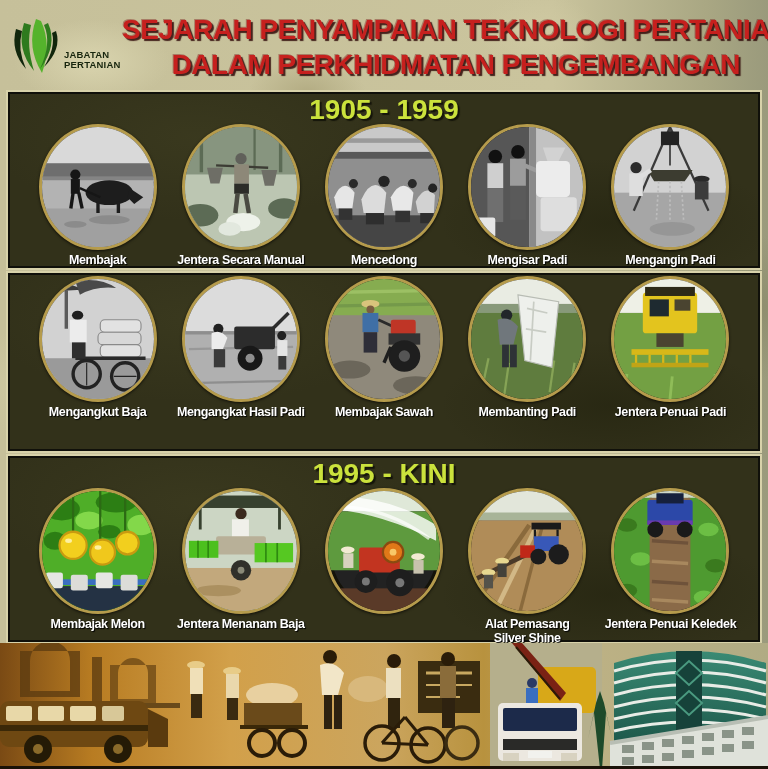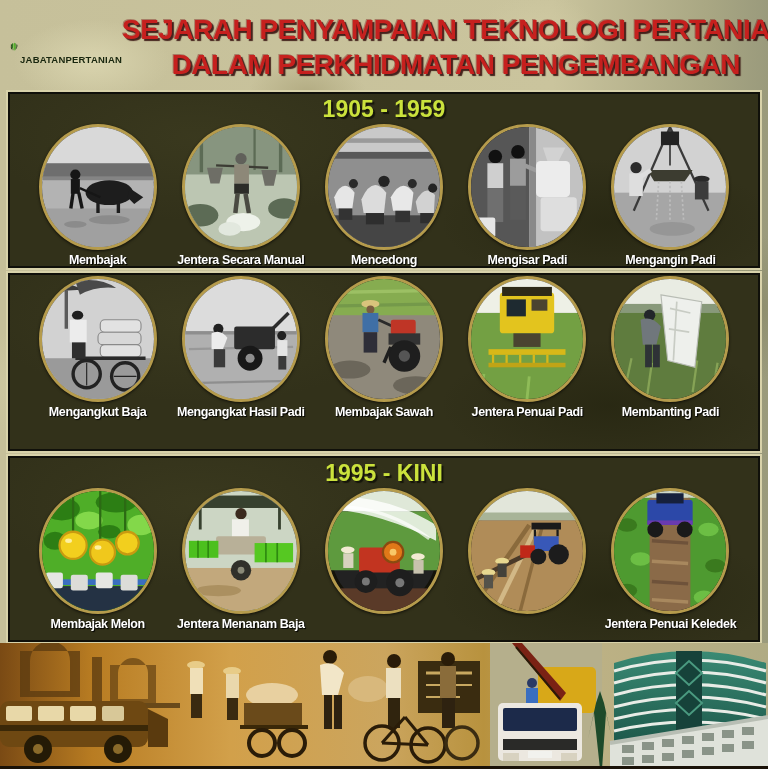--- a/index.html
+++ b/index.html
@@ -8,33 +8,33 @@
     background:
       radial-gradient(ellipse 130px 70px at 12% 8%, #d9d4ae 0%, transparent 60%),
       radial-gradient(ellipse 100px 60px at 70% 4%, #cfc9a2 0%, transparent 60%),
       radial-gradient(ellipse 90px 50px at 40% 12%, #b3ac83 0%, transparent 65%),
       radial-gradient(ellipse 120px 90px at 3% 50%, #cdc7a0 0%, transparent 60%),
       radial-gradient(ellipse 80px 120px at 99% 40%, #8e8e6e 0%, transparent 60%),
       radial-gradient(ellipse 90px 60px at 55% 97%, #b8b28a 0%, transparent 60%),
       linear-gradient(90deg,#c6c09a 0%,#cac49d 72%,#a9a783 92%,#9a9a7c 100%);}
   .header{position:absolute;top:4px;left:10px;right:10px;height:86px;display:flex;align-items:center;}
   .logo{width:112px;display:flex;align-items:center;gap:2px;flex-shrink:0;}
-  .logo-text{display:flex;flex-direction:row;margin-top:26px;}
+  .logo-text{display:flex;flex-direction:column;margin-top:26px;}
   .logo-text span{font-size:9.5px;font-weight:bold;color:#18260e;letter-spacing:.2px;line-height:10px;}
   .titles{flex:1;text-align:center;padding-right:8px;}
   .title-line{font-weight:bold;font-size:28px;line-height:35px;color:#c6201e;letter-spacing:-.5px;
     text-shadow:2px 2px 1px rgba(45,6,6,.85), -1px -1px 0 rgba(120,20,20,.4);white-space:nowrap;}
   .sections{position:absolute;top:92px;left:8px;right:8px;display:flex;flex-direction:column;gap:5px;}
   .panel{border:2px solid #10100a;box-shadow:0 0 0 2px #d8d2aa;
     background:
       radial-gradient(ellipse 300px 120px at 25% 25%, #41402283 0%, transparent 70%),
       radial-gradient(ellipse 260px 100px at 80% 75%, #21210d88 0%, transparent 65%),
       #32311a;}
   .panel1{height:172px;} .panel2{height:174px;} .panel3{height:182px;}
-  .period{text-align:center;font-weight:bold;font-size:23px;line-height:27px;color:#cbe23c;
+  .period{text-align:center;font-weight:bold;font-size:28px;line-height:27px;color:#cbe23c;
     letter-spacing:0;margin-top:2px;text-shadow:2px 2px 1px #15150a;}
   .row{display:flex;justify-content:space-between;padding:0 16px;margin-top:1px;}
   .cell{width:146px;text-align:center;}
   .oval{width:112px;height:120px;margin:0 auto;border-radius:50%;overflow:hidden;
     border:3px solid #b59b4c;box-shadow:inset 0 0 0 3px #14130a,0 1px 3px rgba(0,0,0,.7);background:#222;}
   .oval svg{width:100%;height:100%;display:block;}
   .caption{display:inline-block;max-width:146px;font-weight:bold;font-size:12.5px;line-height:13.5px;
     letter-spacing:-.4px;color:#ffffff;text-shadow:1px 1px 1px #000;margin-top:4px;}
   .panel3 .cell:nth-child(4) .caption{max-width:108px;}
   .collage{position:absolute;left:0;bottom:0;width:768px;height:126px;}
@@ -265,63 +265,63 @@
                 <circle cx="68" cy="68" r="5" fill="#555"></circle>
               <line x1="56" y1="60" x2="50" y2="74" stroke="#1e1e1e" stroke-width="3"></line>
             </svg>
           </div>
           <div class="caption">Membajak Sawah</div>
         </div>
 
         <div class="cell">
           <div class="oval">
             <svg viewBox="0 0 100 106" preserveAspectRatio="xMidYMid slice">
+              <rect width="100" height="24" fill="#e9ece3"></rect>
+                <rect y="22" width="100" height="9" fill="#88997a"></rect>
+              <rect y="30" width="100" height="76" fill="#5f7c3e"></rect>
+              <line x1="10" y1="98" x2="16" y2="70" stroke="#86a356" stroke-width="2"></line>
+              <line x1="30" y1="102" x2="34" y2="74" stroke="#86a356" stroke-width="2"></line>
+              <line x1="70" y1="100" x2="74" y2="72" stroke="#86a356" stroke-width="2"></line>
+              <line x1="88" y1="98" x2="92" y2="74" stroke="#86a356" stroke-width="2"></line>
+              <path d="M42,14 L78,20 L72,78 L48,72 Z" fill="#eef0ec" stroke="#b8bcb4"></path>
+              <line x1="50" y1="26" x2="68" y2="30" stroke="#c8ccc4" stroke-width="1.5"></line>
+              <line x1="49" y1="44" x2="67" y2="47" stroke="#c8ccc4" stroke-width="1.5"></line>
+              <line x1="56" y1="20" x2="53" y2="72" stroke="#c8ccc4" stroke-width="1.5"></line>
+              <circle cx="32" cy="32" r="5" fill="#22262a"></circle>
+              <path d="M24,36 Q34,32 42,42 L38,58 L26,58 Z" fill="#70777c"></path>
+              <rect x="28" y="58" width="6" height="20" fill="#2e3236"></rect>
+              <rect x="35" y="58" width="6" height="20" fill="#2e3236"></rect>
+            </svg>
+          </div>
+          <div class="caption">Membanting Padi</div>
+        </div>
+
+        <div class="cell">
+          <div class="oval">
+            <svg viewBox="0 0 100 106" preserveAspectRatio="xMidYMid slice">
               <rect width="100" height="30" fill="#eef0e6"></rect>
                 <rect y="30" width="100" height="76" fill="#73a043"></rect>
               <rect x="26" y="12" width="48" height="36" rx="3" fill="#e3c41e"></rect>
               <rect x="28" y="7" width="44" height="8" fill="#2e2a18"></rect>
               <rect x="32" y="18" width="17" height="15" fill="#1e2a30"></rect>
               <rect x="54" y="18" width="14" height="10" fill="#4a4430"></rect>
               <rect x="38" y="48" width="24" height="12" fill="#4a4430"></rect>
               <rect x="16" y="62" width="68" height="5" fill="#d8b818"></rect>
               <line x1="20" y1="67" x2="20" y2="76" stroke="#d8b818" stroke-width="2"></line>
               <line x1="32" y1="67" x2="32" y2="76" stroke="#d8b818" stroke-width="2"></line>
               <line x1="44" y1="67" x2="44" y2="76" stroke="#d8b818" stroke-width="2"></line>
               <line x1="56" y1="67" x2="56" y2="76" stroke="#d8b818" stroke-width="2"></line>
               <line x1="68" y1="67" x2="68" y2="76" stroke="#d8b818" stroke-width="2"></line>
               <rect x="16" y="74" width="68" height="4" fill="#c0a416"></rect>
               <line x1="8" y1="104" x2="12" y2="84" stroke="#8fbc58" stroke-width="2.5"></line>
               <line x1="50" y1="106" x2="52" y2="86" stroke="#8fbc58" stroke-width="2.5"></line>
               <line x1="88" y1="104" x2="90" y2="84" stroke="#8fbc58" stroke-width="2.5"></line>
             </svg>
           </div>
           <div class="caption">Jentera Penuai Padi</div>
-        </div>
-
-        <div class="cell">
-          <div class="oval">
-            <svg viewBox="0 0 100 106" preserveAspectRatio="xMidYMid slice">
-              <rect width="100" height="24" fill="#e9ece3"></rect>
-                <rect y="22" width="100" height="9" fill="#88997a"></rect>
-              <rect y="30" width="100" height="76" fill="#5f7c3e"></rect>
-              <line x1="10" y1="98" x2="16" y2="70" stroke="#86a356" stroke-width="2"></line>
-              <line x1="30" y1="102" x2="34" y2="74" stroke="#86a356" stroke-width="2"></line>
-              <line x1="70" y1="100" x2="74" y2="72" stroke="#86a356" stroke-width="2"></line>
-              <line x1="88" y1="98" x2="92" y2="74" stroke="#86a356" stroke-width="2"></line>
-              <path d="M42,14 L78,20 L72,78 L48,72 Z" fill="#eef0ec" stroke="#b8bcb4"></path>
-              <line x1="50" y1="26" x2="68" y2="30" stroke="#c8ccc4" stroke-width="1.5"></line>
-              <line x1="49" y1="44" x2="67" y2="47" stroke="#c8ccc4" stroke-width="1.5"></line>
-              <line x1="56" y1="20" x2="53" y2="72" stroke="#c8ccc4" stroke-width="1.5"></line>
-              <circle cx="32" cy="32" r="5" fill="#22262a"></circle>
-              <path d="M24,36 Q34,32 42,42 L38,58 L26,58 Z" fill="#70777c"></path>
-              <rect x="28" y="58" width="6" height="20" fill="#2e3236"></rect>
-              <rect x="35" y="58" width="6" height="20" fill="#2e3236"></rect>
-            </svg>
-          </div>
-          <div class="caption">Membanting Padi</div>
         </div>
 
       </div>
     </div>
 
     <div class="panel panel3">
       <div class="period">1995 - KINI</div>
       <div class="row">
 
         <div class="cell">
@@ -417,20 +417,21 @@
               <rect x="56" y="40" width="22" height="13" fill="#3858b8"></rect>
               <rect x="44" y="48" width="13" height="11" fill="#c02818"></rect>
               <circle cx="60" cy="58" r="7" fill="#1c1c1c"></circle>
                 <circle cx="78" cy="56" r="9" fill="#1c1c1c"></circle>
               <ellipse cx="28" cy="62" rx="6" ry="3" fill="#e8d890"></ellipse>
                 <rect x="24" y="64" width="8" height="12" fill="#44423a"></rect>
               <ellipse cx="16" cy="72" rx="6" ry="3" fill="#e8d890"></ellipse>
                 <rect x="12" y="74" width="8" height="12" fill="#54524a"></rect>
             </svg>
           </div>
+          <div class="caption">Alat Pemasang Silver Shine</div>
         </div>
 
         <div class="cell">
           <div class="oval">
             <svg viewBox="0 0 100 106" preserveAspectRatio="xMidYMid slice">
               <rect width="100" height="8" fill="#cfd8c8"></rect>
               <rect y="6" width="34" height="100" fill="#4e9a30"></rect>
                 <rect x="66" y="6" width="34" height="100" fill="#4e9a30"></rect>
               <ellipse cx="12" cy="30" rx="9" ry="6" fill="#3a7a1e"></ellipse>
                 <ellipse cx="24" cy="60" rx="9" ry="6" fill="#6cbe44"></ellipse>

